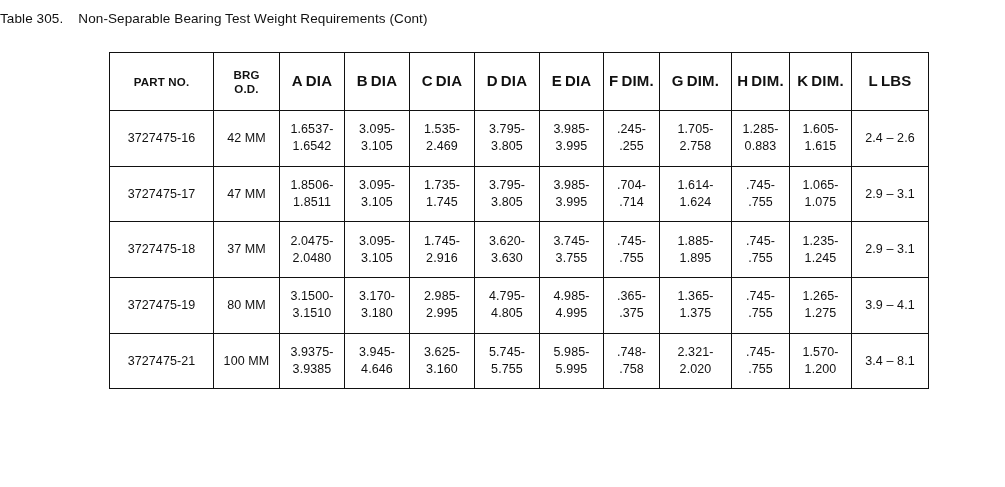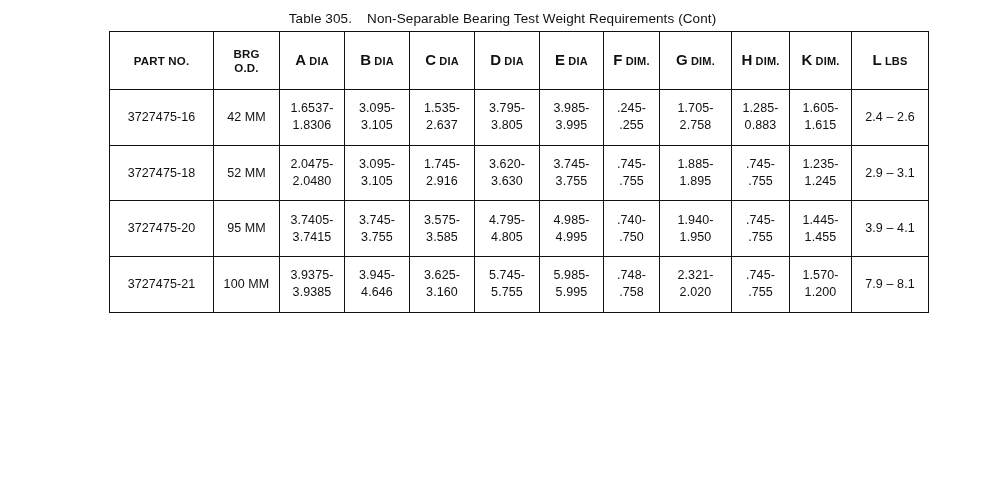--- a/index.html
+++ b/index.html
@@ -10,30 +10,29 @@
     position: relative;
     font-family: "Liberation Sans", "DejaVu Sans", sans-serif;
     color: #111111;
     overflow: hidden;
   }
   .title-bar {
     position: absolute;
     top: 11px;
     left: 0;
     width: 1005px;
-    text-align: center;
     font-size: 13.5px;
     letter-spacing: 0.1px;
     white-space: nowrap;
   }
   .title-bar .table-number { margin-right: 15px; }
   table.spec-table {
     position: absolute;
     left: 109px;
-    top: 31px;
+    top: 52px;
     width: 819px;
     border-collapse: collapse;
     table-layout: fixed;
   }
   .spec-table th, .spec-table td {
     border: 1.6px solid #111111;
     text-align: center;
     vertical-align: middle;
     padding: 2px 2px;
     white-space: pre-line;
@@ -45,21 +44,21 @@
     font-size: 11.5px;
     line-height: 14px;
     letter-spacing: 0.2px;
   }
   .spec-table th .hdr-big {
     font-size: 15px;
     letter-spacing: 0.2px;
     vertical-align: baseline;
   }
   .spec-table th .hdr-small {
-    font-size: 11px;
+    font-size: 15px;
     margin-left: 3px;
     vertical-align: baseline;
     margin-top: 36px;
   }
   .spec-table td {
     font-size: 12.5px;
     line-height: 17px;
     letter-spacing: 0.1px;
   }
 </style>
@@ -100,42 +99,65 @@
       <th><span class="hdr-big">H</span><span class="hdr-small">DIM.</span></th>
       <th><span class="hdr-big">K</span><span class="hdr-small">DIM.</span></th>
       <th><span class="hdr-big">L</span><span class="hdr-small">LBS</span></th>
     </tr>
   </thead>
   <tbody>
       <tr>
         <td>3727475-16</td>
         <td>42 MM</td>
         <td>1.6537-
-1.8306</td>
+1.6542</td>
         <td>3.095-
 3.105</td>
         <td>1.535-
-2.637</td>
+2.469</td>
         <td>3.795-
 3.805</td>
         <td>3.985-
 3.995</td>
         <td>.245-
 .255</td>
         <td>1.705-
 2.758</td>
         <td>1.285-
 0.883</td>
         <td>1.605-
 1.615</td>
         <td>2.4 – 2.6</td>
       </tr>
       <tr>
+        <td>3727475-17</td>
+        <td>47 MM</td>
+        <td>1.8506-
+1.8511</td>
+        <td>3.095-
+3.105</td>
+        <td>1.735-
+1.745</td>
+        <td>3.795-
+3.805</td>
+        <td>3.985-
+3.995</td>
+        <td>.704-
+.714</td>
+        <td>1.614-
+1.624</td>
+        <td>.745-
+.755</td>
+        <td>1.065-
+1.075</td>
+        <td>2.9 – 3.1</td>
+      </tr>
+      <tr>
         <td>3727475-18</td>
-        <td>52 MM</td>
+        <td>37 MM</td>
         <td>2.0475-
 2.0480</td>
         <td>3.095-
 3.105</td>
         <td>1.745-
 2.916</td>
         <td>3.620-
 3.630</td>
         <td>3.745-
 3.755</td>
@@ -143,40 +165,40 @@
 .755</td>
         <td>1.885-
 1.895</td>
         <td>.745-
 .755</td>
         <td>1.235-
 1.245</td>
         <td>2.9 – 3.1</td>
       </tr>
       <tr>
-        <td>3727475-20</td>
-        <td>95 MM</td>
-        <td>3.7405-
-3.7415</td>
-        <td>3.745-
-3.755</td>
-        <td>3.575-
-3.585</td>
+        <td>3727475-19</td>
+        <td>80 MM</td>
+        <td>3.1500-
+3.1510</td>
+        <td>3.170-
+3.180</td>
+        <td>2.985-
+2.995</td>
         <td>4.795-
 4.805</td>
         <td>4.985-
 4.995</td>
-        <td>.740-
-.750</td>
-        <td>1.940-
-1.950</td>
-        <td>.745-
-.755</td>
-        <td>1.445-
-1.455</td>
+        <td>.365-
+.375</td>
+        <td>1.365-
+1.375</td>
+        <td>.745-
+.755</td>
+        <td>1.265-
+1.275</td>
         <td>3.9 – 4.1</td>
       </tr>
       <tr>
         <td>3727475-21</td>
         <td>100 MM</td>
         <td>3.9375-
 3.9385</td>
         <td>3.945-
 4.646</td>
         <td>3.625-
@@ -186,16 +208,16 @@
         <td>5.985-
 5.995</td>
         <td>.748-
 .758</td>
         <td>2.321-
 2.020</td>
         <td>.745-
 .755</td>
         <td>1.570-
 1.200</td>
-        <td>7.9 – 8.1</td>
+        <td>3.4 – 8.1</td>
       </tr>
     </tbody>
 </table>
 
 </body></html>

